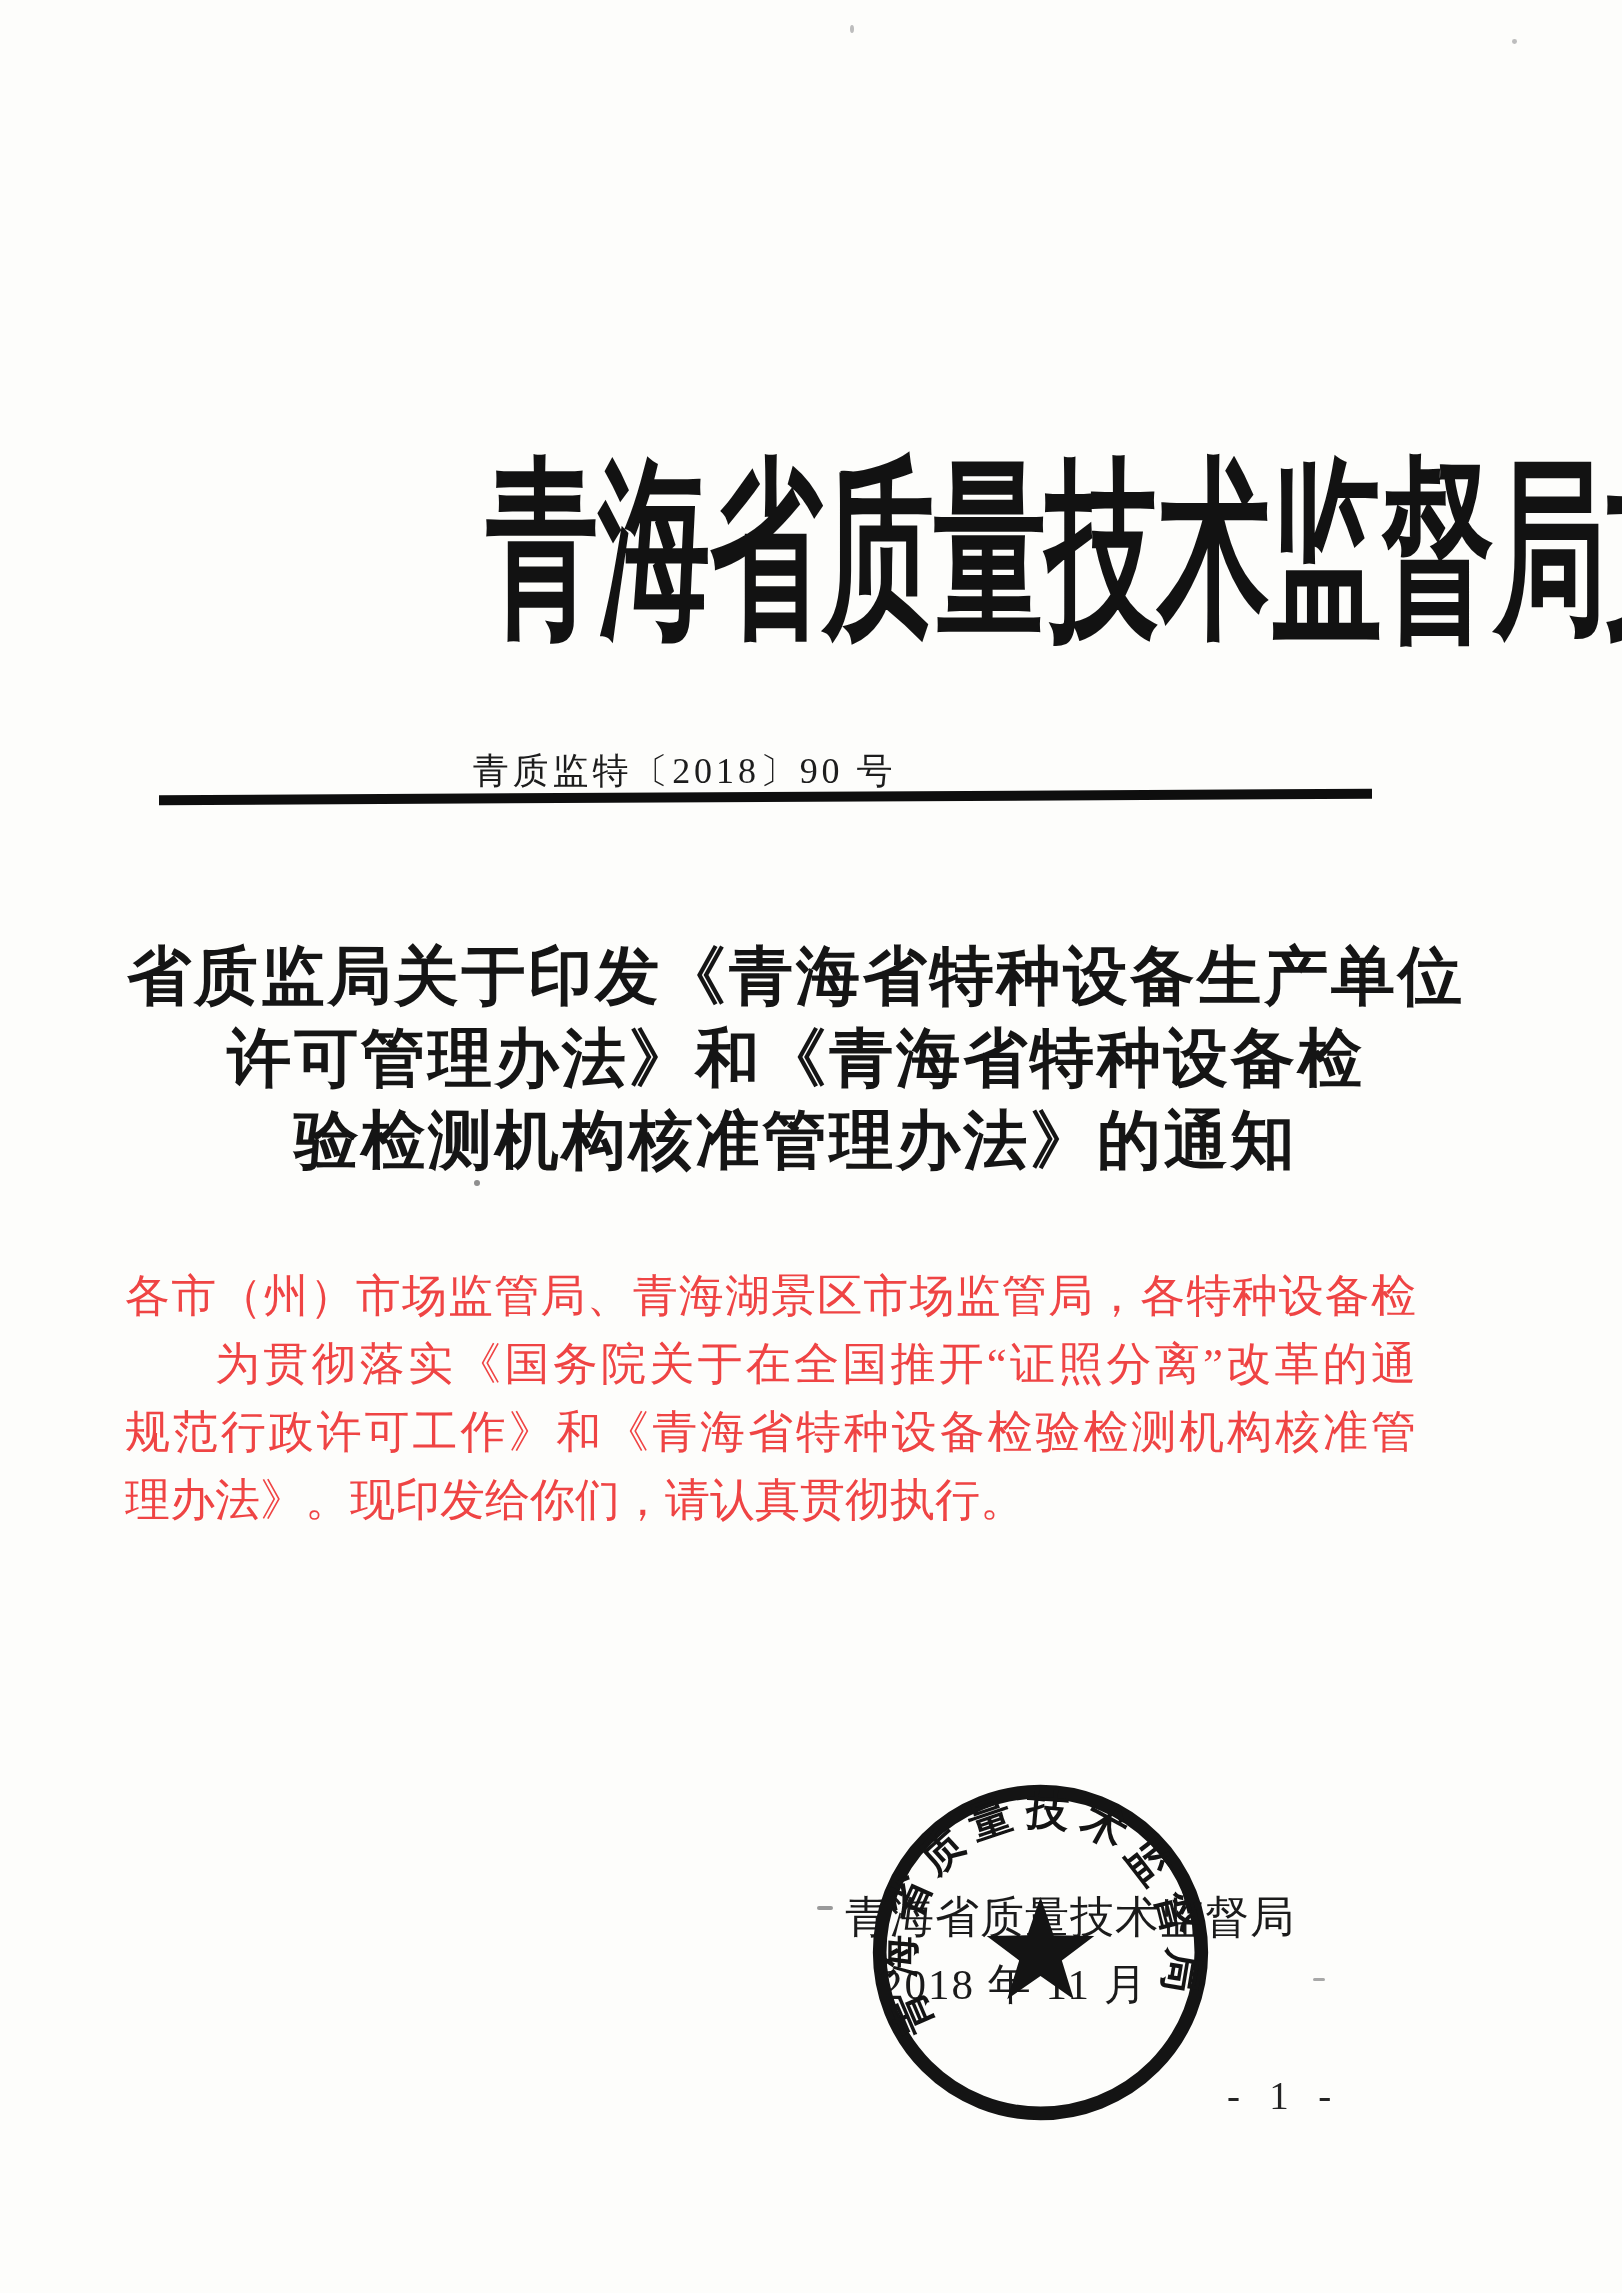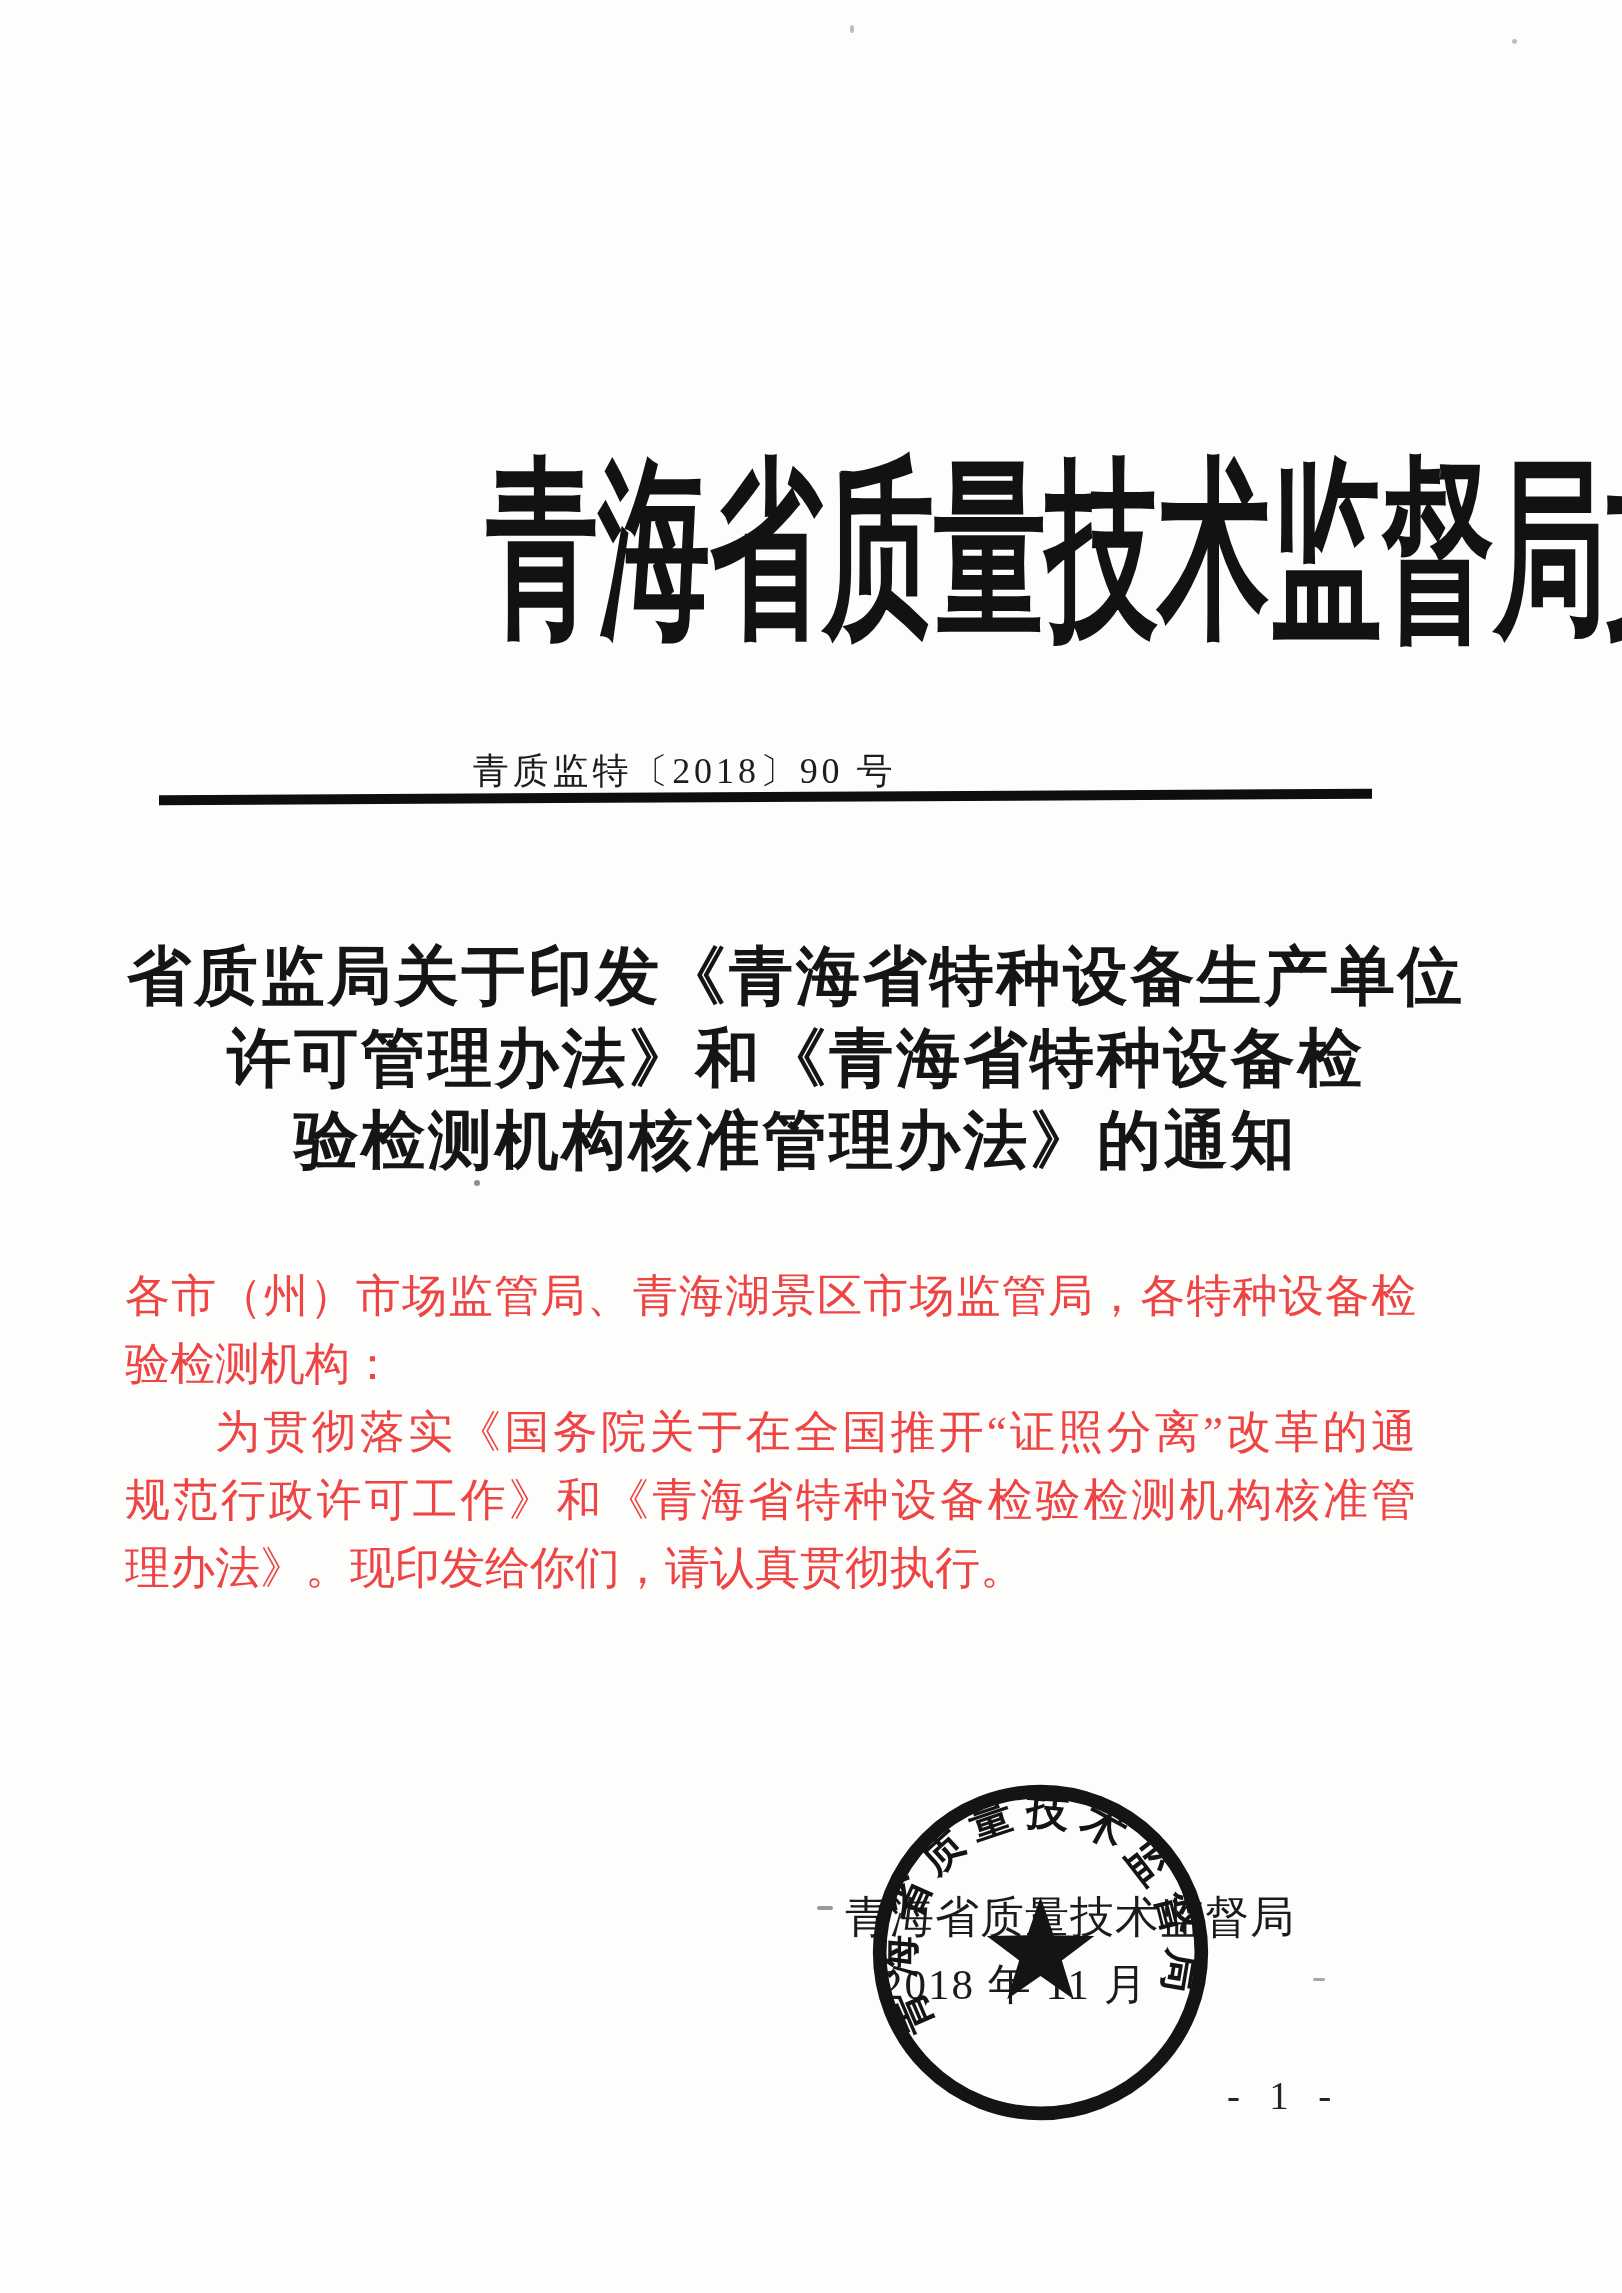--- a/index.html
+++ b/index.html
@@ -64,21 +64,20 @@
   <div class="rule"></div>
 
   <div class="notice-title">
     <div>省质监局关于印发《青海省特种设备生产单位</div>
     <div>许可管理办法》和《青海省特种设备检</div>
     <div>验检测机构核准管理办法》的通知</div>
   </div>
 
   <div class="bodytext">
     <div class="line fill">各市（州）市场监管局、青海湖景区市场监管局，各特种设备检</div>
-    <div class="line">验检测机构：</div>
     <div class="line fill indent">为贯彻落实《国务院关于在全国推开“证照分离”改革的通</div>
     <div class="line fill">规范行政许可工作》和《青海省特种设备检验检测机构核准管</div>
     <div class="line">理办法》。现印发给你们，请认真贯彻执行。</div>
   </div>
 
   <div class="signature">青海省质量技术监督局</div>
   <div class="date-line">2018 年 11 月</div>
 
   <svg class="stamp" viewBox="0 0 356 356" aria-hidden="true">
     <circle cx="178" cy="178" r="165" fill="none" stroke="#141414" stroke-width="14"></circle>

